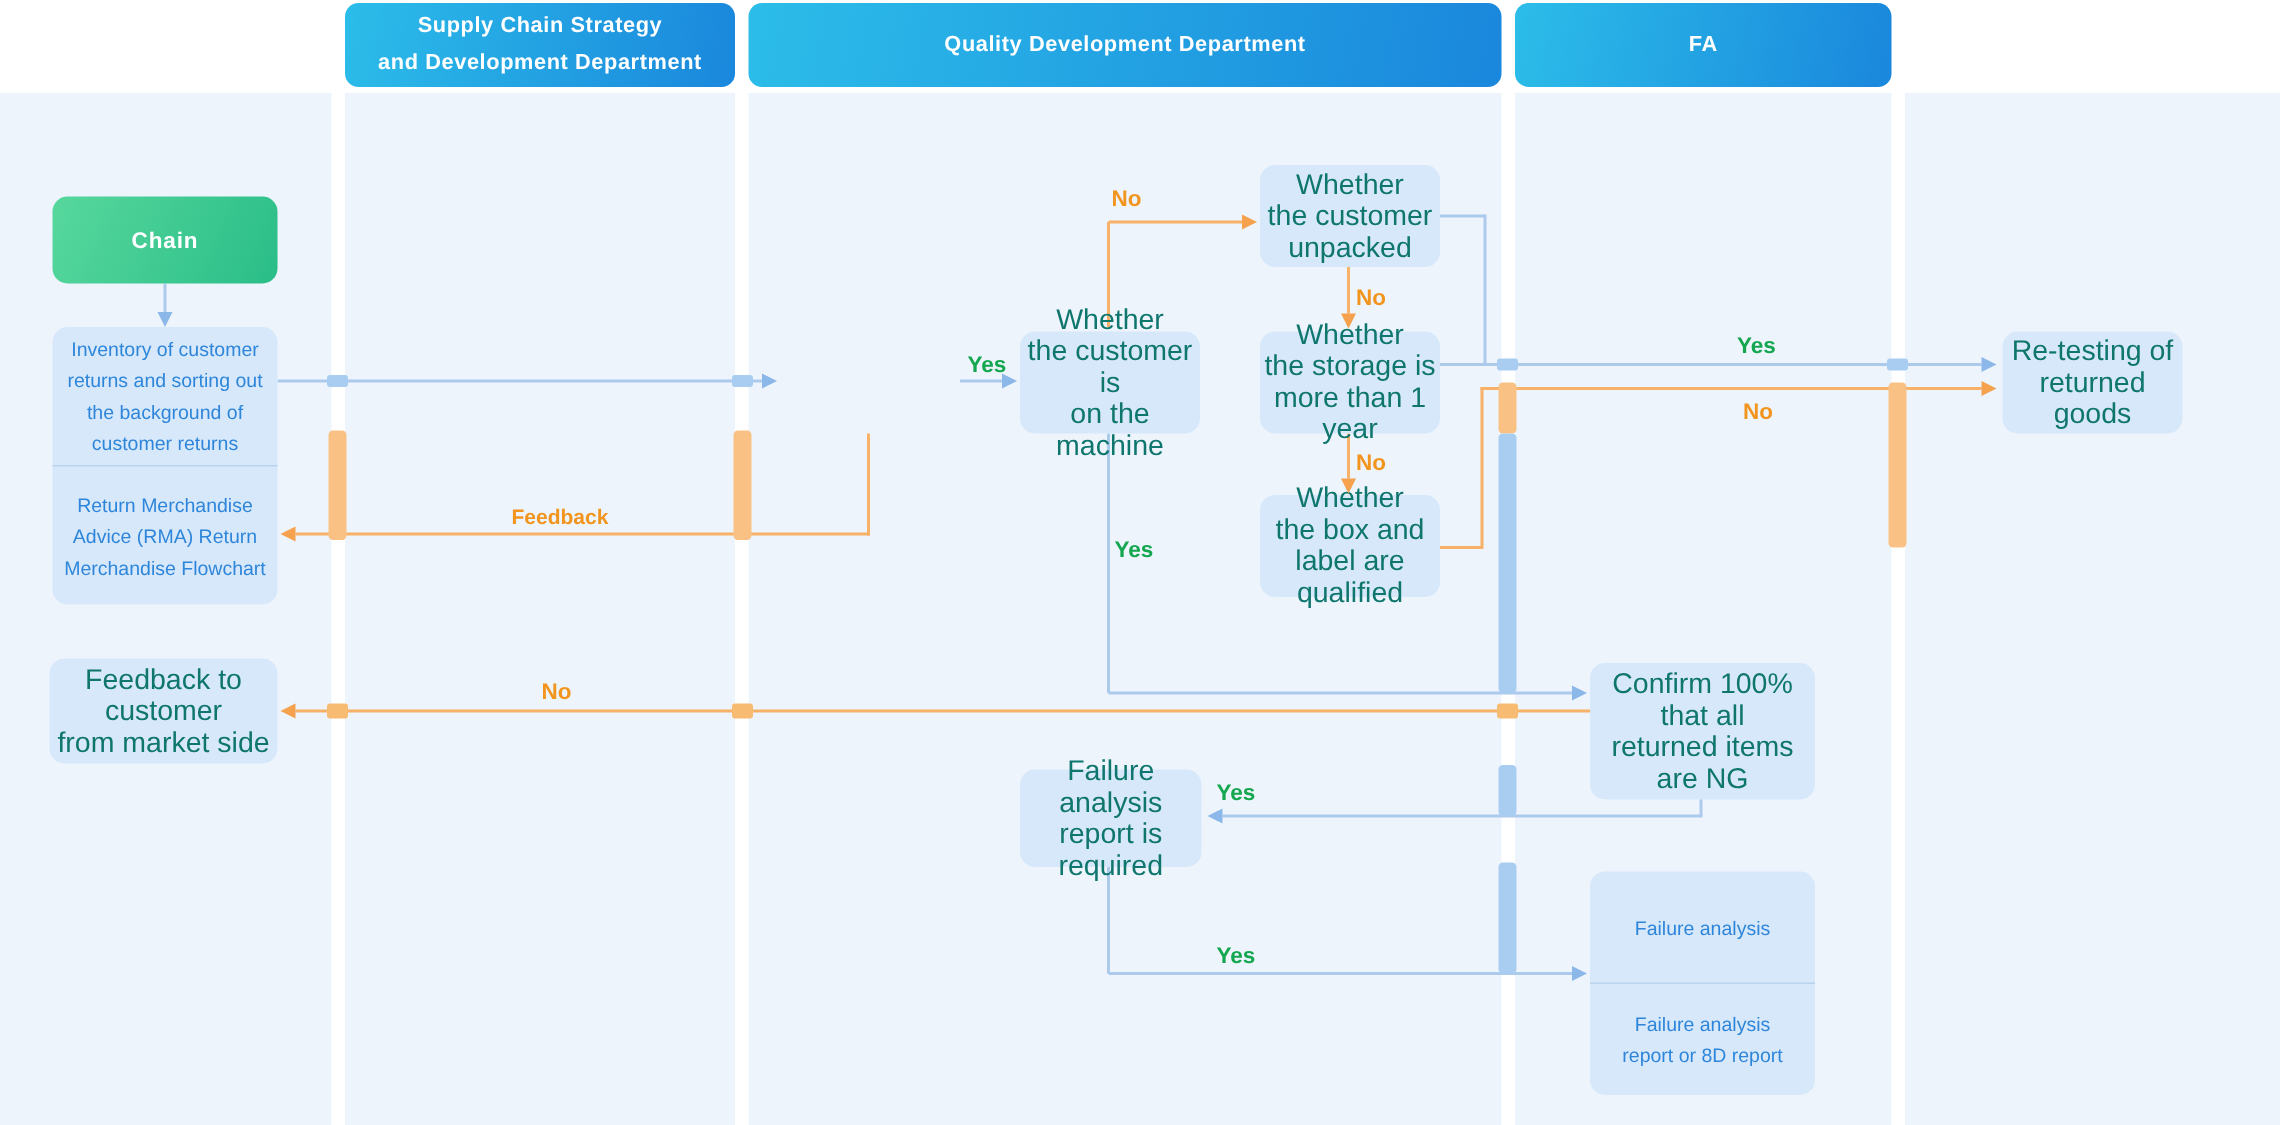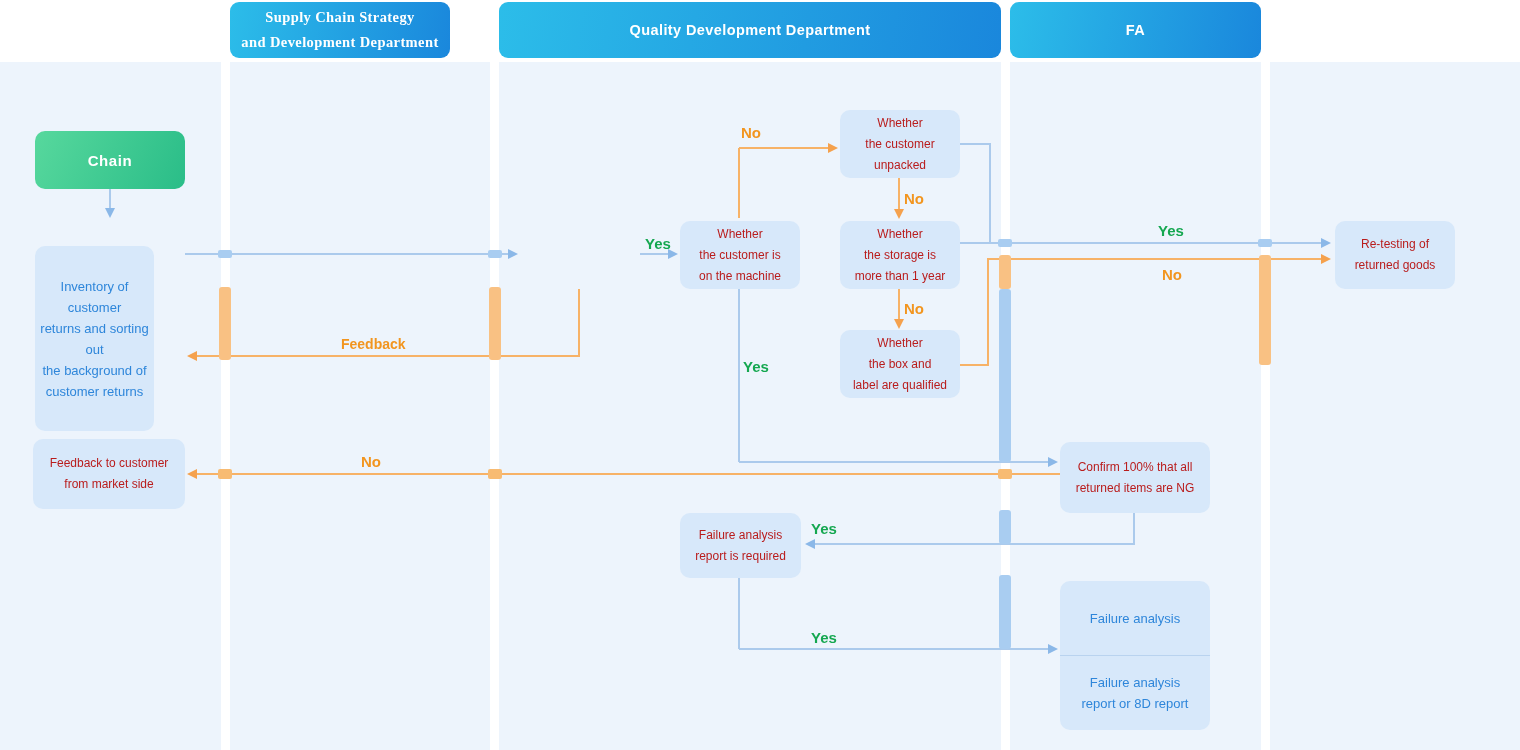--- a/index.html
+++ b/index.html
@@ -6,22 +6,22 @@
   body{font-family:"Liberation Sans",sans-serif;}
   .stage{position:relative;width:1520px;height:750px;background:#ffffff;overflow:hidden;}
 
   .lane{position:absolute;top:62px;height:688px;background:#edf4fc;z-index:0;}
   .lane-header{position:absolute;top:2px;height:56px;border-radius:9px;
     background:linear-gradient(100deg,#2cbde9,#1a87dc);
     color:#ffffff;font-weight:bold;font-size:14.5px;letter-spacing:.4px;
     display:flex;align-items:center;justify-content:center;text-align:center;
     line-height:25px;white-space:pre-line;z-index:1;}
 
-  .node{position:absolute;background:#d7e8fa;border-radius:10px;color:#b91c1c;
-    font-size:12px;line-height:21px;display:flex;align-items:center;justify-content:center;
+  .node{position:absolute;background:#d7e8fa;border-radius:10px;color:#0f766e;
+    font-size:19px;line-height:21px;display:flex;align-items:center;justify-content:center;
     text-align:center;white-space:pre-line;z-index:3;}
   .stack{position:absolute;background:#d7e8fa;border-radius:10px;color:#2e86da;
     font-size:13px;line-height:21px;text-align:center;display:flex;flex-direction:column;z-index:3;}
   .cell{flex:1;display:flex;align-items:center;justify-content:center;white-space:pre-line;}
   .cell + .cell{border-top:1px solid #b9d3ef;}
   .start{background:linear-gradient(115deg,#57d89d,#2abd88);color:#ffffff;
     font-size:15px;font-weight:bold;letter-spacing:.6px;}
 
   .hline,.vline{position:absolute;z-index:1;}
   .hline{height:2px;}
@@ -51,21 +51,21 @@
 <body>
 
 <div class="stage">
 
   <div class="lane" style="left:0;width:221px;"></div>
   <div class="lane" style="left:230px;width:260px;"></div>
   <div class="lane" style="left:499px;width:502px;"></div>
   <div class="lane" style="left:1010px;width:251px;"></div>
   <div class="lane" style="left:1270px;width:250px;"></div>
 
-  <div class="lane-header" style="left:230px;width:220px;font-family:Liberation Serif, serif;">Supply Chain Strategy
+  <div class="lane-header" style="left:230px;width:260px;">Supply Chain Strategy
 and Development Department</div>
   <div class="lane-header" style="left:499px;width:502px;">Quality Development Department</div>
   <div class="lane-header" style="left:1010px;width:251px;">FA</div>
 
   <div class="vline blue" style="left:109px;top:189px;height:25px;"></div>
   <div class="hline blue" style="left:185px;top:253px;width:323px;"></div>
   <div class="hline blue" style="left:640px;top:253px;width:28px;"></div>
   <div class="hline blue" style="left:960px;top:242px;width:361px;"></div>
   <div class="hline blue" style="left:960px;top:143px;width:30px;"></div>
   <div class="vline blue" style="left:989px;top:143px;height:100px;"></div>
@@ -111,44 +111,47 @@
   <div class="arr arr-r-blue" style="left:1321px;top:238px;"></div>
   <div class="arr arr-r-orange" style="left:1321px;top:254px;"></div>
   <div class="arr arr-l-orange" style="left:187px;top:351px;"></div>
   <div class="arr arr-r-blue" style="left:1048px;top:457px;"></div>
   <div class="arr arr-l-orange" style="left:187px;top:469px;"></div>
   <div class="arr arr-l-blue" style="left:805px;top:539px;"></div>
   <div class="arr arr-r-blue" style="left:1048px;top:644px;"></div>
 
   <div class="node start" style="left:35px;top:131px;width:150px;height:58px;">Chain</div>
 
-  <div class="stack" style="left:35px;top:218px;width:119px;height:185px;margin-top:28px;">
+  <div class="stack" style="left:35px;top:218px;width:150px;height:185px;">
     <div class="cell">Inventory of customer
 returns and sorting out
 the background of
 customer returns</div>
+    <div class="cell">Return Merchandise
+Advice (RMA) Return
+Merchandise Flowchart</div>
   </div>
 
   <div class="node" style="left:680px;top:221px;width:120px;height:68px;">Whether
 the customer is
 on the machine</div>
   <div class="node" style="left:840px;top:110px;width:120px;height:68px;">Whether
 the customer
 unpacked</div>
   <div class="node" style="left:840px;top:221px;width:120px;height:68px;">Whether
 the storage is
 more than 1 year</div>
   <div class="node" style="left:840px;top:330px;width:120px;height:68px;">Whether
 the box and
 label are qualified</div>
   <div class="node" style="left:1335px;top:221px;width:120px;height:68px;">Re-testing of
 returned goods</div>
   <div class="node" style="left:33px;top:439px;width:152px;height:70px;">Feedback to customer
 from market side</div>
-  <div class="node" style="left:1060px;top:442px;width:150px;height:71px;">Confirm 100% that all
+  <div class="node" style="left:1060px;top:442px;width:150px;height:91px;">Confirm 100% that all
 returned items are NG</div>
   <div class="node" style="left:680px;top:513px;width:121px;height:65px;">Failure analysis
 report is required</div>
 
   <div class="stack" style="left:1060px;top:581px;width:150px;height:149px;">
     <div class="cell">Failure analysis</div>
     <div class="cell">Failure analysis
 report or 8D report</div>
   </div>
 

